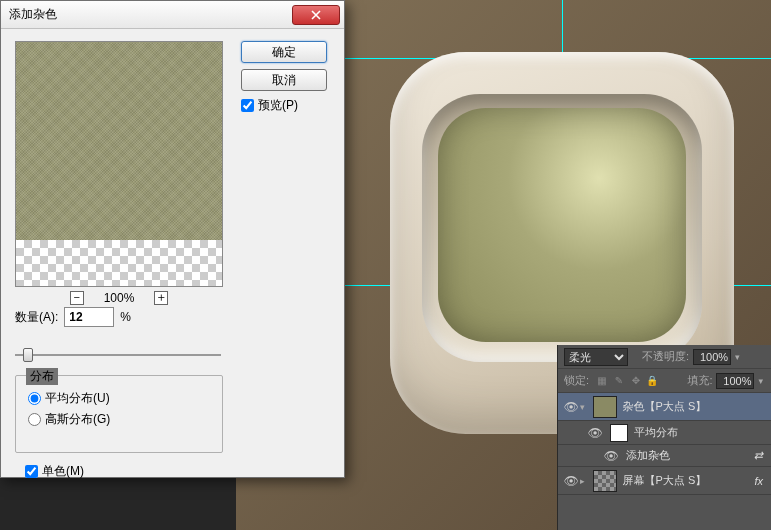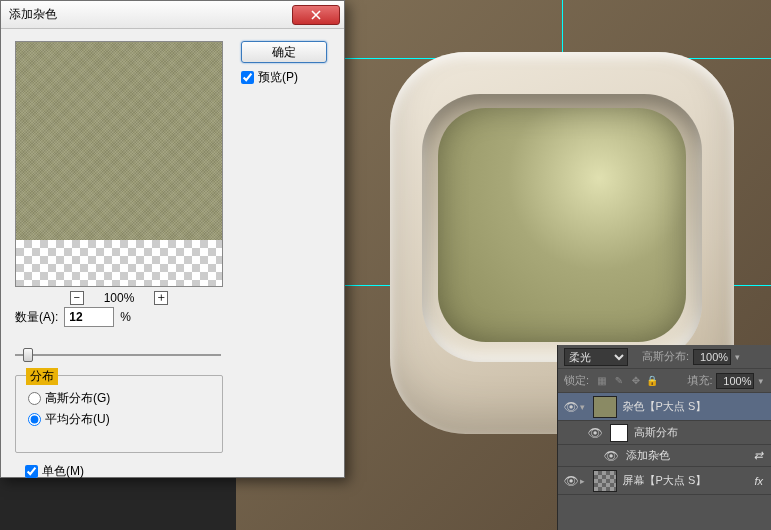--- a/index.html
+++ b/index.html
@@ -108,21 +108,21 @@
 .slider .track { position: absolute; top: 7px; width: 100%; height: 2px; background: #999; }
 .slider .thumb {
   position: absolute; top: 1px; left: 8px; width: 10px; height: 14px;
   background: linear-gradient(#fafafa,#d0d0d0); border: 1px solid #666; border-radius: 2px;
 }
 .group {
   position: absolute; left: 14px; top: 346px; width: 208px; height: 78px;
   border: 1px solid #b0b0b0; border-radius: 2px; padding: 10px 12px 6px;
 }
 .group .legend {
-  position: absolute; left: 10px; top: -8px; background: #eab308; padding: 0 4px;
+  position: absolute; left: 10px; top: -8px; background: #737373; padding: 0 4px;
 }
 .radio-row { display: flex; align-items: center; gap: 4px; margin: 4px 0; }
 .mono-row { position: absolute; left: 14px; top: 434px; display: flex; align-items: center; gap: 4px; margin-left: 10px; }
 
 .layers {
   position: absolute; right: 0; top: 345px; width: 214px; height: 185px;
   background: #535353; color: #ddd; font-size: 11px;
   border-left: 1px solid #2a2a2a;
 }
 .layers .row { display: flex; align-items: center; height: 24px; padding: 8px 6px; gap: 4px; border-bottom: 1px solid #424242;}
@@ -187,59 +187,60 @@
       <div class="preview-noise"></div>
       <div class="preview-trans"></div>
     </div>
     <div class="zoom-row">
       <div class="zoom-btn">－</div>
       <span>100%</span>
       <div class="zoom-btn">＋</div>
     </div>
     <div class="right-col">
       <div class="btn primary">确定</div>
+      <div class="btn">取消</div>
       <div class="chk-row">
         <input type="checkbox" checked="" style="">
         <span>预览(P)</span>
       </div>
     </div>
     <div class="amount-row">
       <span>数量(A):</span>
       <input type="text" value="12" style="">
       <span>%</span>
     </div>
     <div class="slider">
       <div class="track"></div>
       <div class="thumb"></div>
     </div>
     <div class="group">
       <span class="legend">分布</span>
       <div class="radio-row">
+        <input type="radio" name="dist" checked="" style="">
+        <span>平均分布(U)</span>
+      </div>
+      <div class="radio-row">
         <input type="radio" name="dist" style="">
         <span>高斯分布(G)</span>
-      </div>
-      <div class="radio-row">
-        <input type="radio" name="dist" checked="" style="">
-        <span>平均分布(U)</span>
       </div>
     </div>
     <div class="mono-row">
       <input type="checkbox" checked="" style="">
       <span>单色(M)</span>
     </div>
   </div>
 </div>
 
 <div class="layers">
   <div class="row">
     <select>
       <option>柔光</option>
     </select>
     <span style="width:6px"></span>
-    <span class="lbl">高斯分布:</span>
+    <span class="lbl">不透明度:</span>
     <span class="val">100%</span>
     <span class="arrow">▾</span>
   </div>
   <div class="row">
     <span class="lbl">锁定:</span>
     <div class="lock-icons">
       <span>▦</span>
       <span>✎</span>
       <span>✥</span>
       <span>🔒</span>
@@ -252,21 +253,21 @@
 
   <div class="layer-item selected">
     <span class="eye">👁</span>
     <span class="arrow">▾</span>
     <div class="thumb-l noise"></div>
     <span>杂色【P大点 S】</span>
   </div>
   <div class="layer-item child">
     <span class="eye">👁</span>
     <div class="thumb-l white" style="width:18px;height:18px"></div>
-    <span>高斯分布</span>
+    <span>平均分布</span>
   </div>
   <div class="layer-item child2">
     <span class="eye">👁</span>
     <span style="width:6px"></span>
     <span>添加杂色</span>
     <span class="fx">⇄</span>
   </div>
   <div class="layer-item">
     <span class="eye">👁</span>
     <span class="arrow">▸</span>

